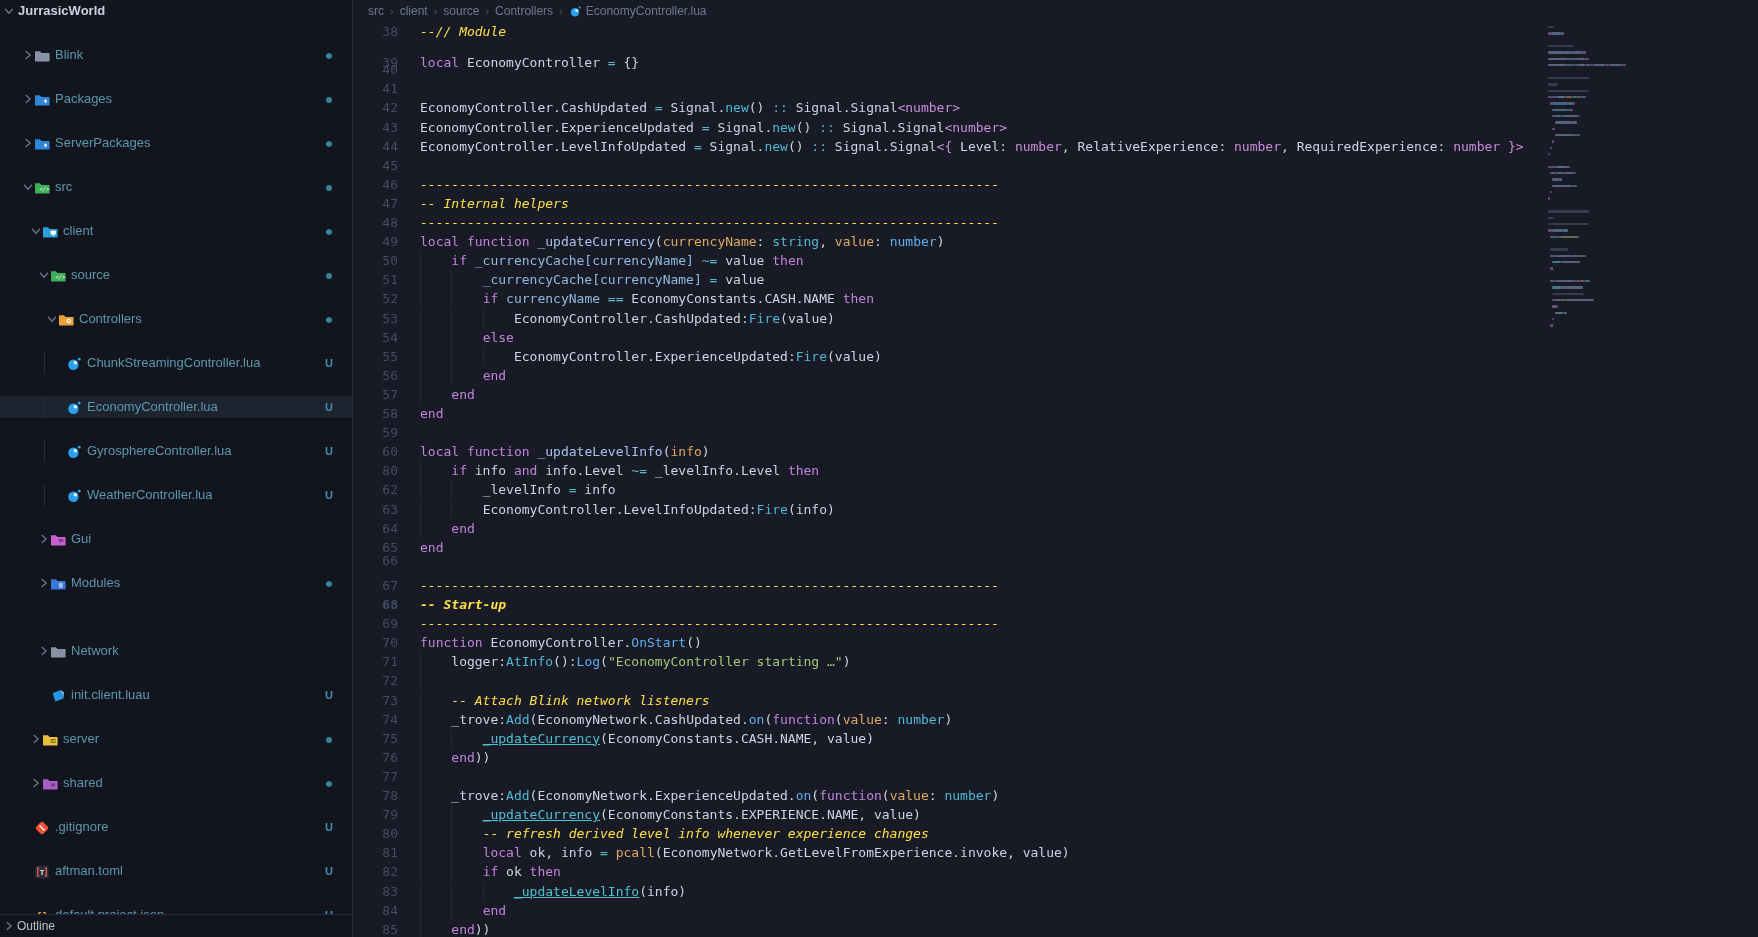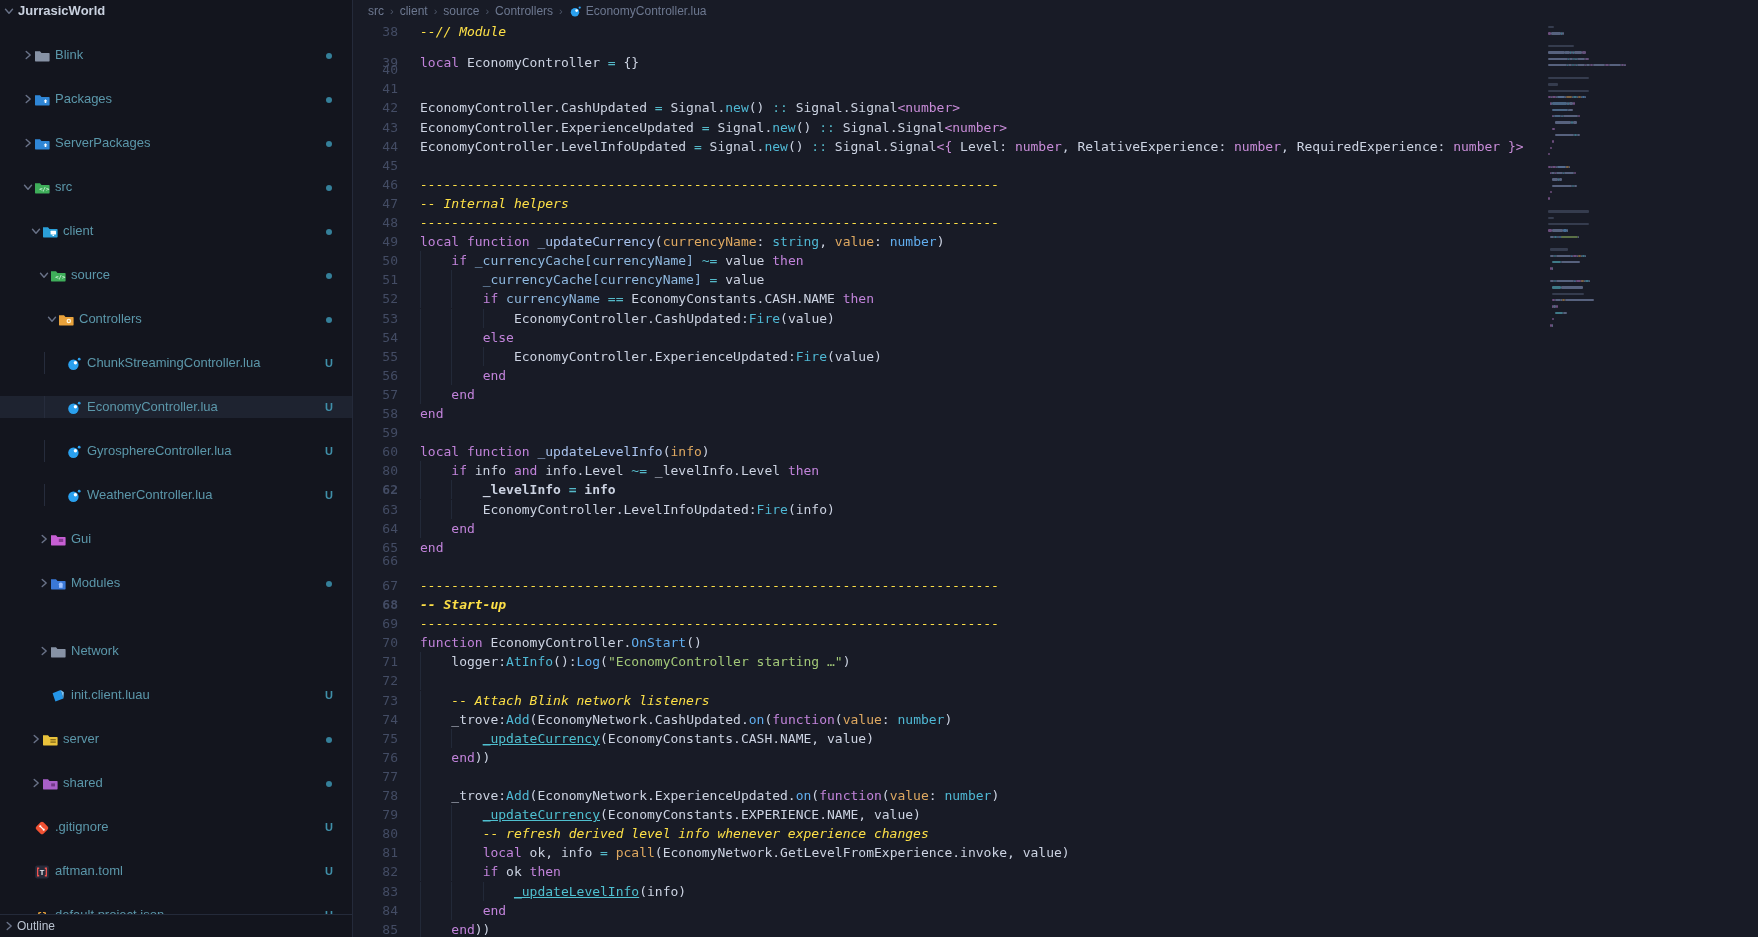--- a/index.html
+++ b/index.html
@@ -303,21 +303,21 @@
         <div class="cl" style="top: 267.4px;"><span class="num">52</span><span class="iguide" style="left:67px"></span><span class="iguide" style="left:98.32px"></span><span class="txt" style="left:129.64px"><span class="tk-k">if</span><span class="tk-t"> </span><span class="tk-vb">currencyName</span><span class="tk-t"> </span><span class="tk-o">==</span><span class="tk-t"> EconomyConstants.CASH.NAME </span><span class="tk-k">then</span></span></div>
         <div class="cl" style="top: 286.5px;"><span class="num">53</span><span class="iguide" style="left:67px"></span><span class="iguide" style="left:98.32px"></span><span class="iguide" style="left:129.64px"></span><span class="txt" style="left:160.96px"><span class="tk-t">EconomyController.CashUpdated:</span><span class="tk-cy">Fire</span><span class="tk-t">(value)</span></span></div>
         <div class="cl" style="top: 305.6px;"><span class="num">54</span><span class="iguide" style="left:67px"></span><span class="iguide" style="left:98.32px"></span><span class="txt" style="left:129.64px"><span class="tk-k">else</span></span></div>
         <div class="cl" style="top: 324.7px;"><span class="num">55</span><span class="iguide" style="left:67px"></span><span class="iguide" style="left:98.32px"></span><span class="iguide" style="left:129.64px"></span><span class="txt" style="left:160.96px"><span class="tk-t">EconomyController.ExperienceUpdated:</span><span class="tk-cy">Fire</span><span class="tk-t">(value)</span></span></div>
         <div class="cl" style="top: 343.8px;"><span class="num">56</span><span class="iguide" style="left:67px"></span><span class="iguide" style="left:98.32px"></span><span class="txt" style="left:129.64px"><span class="tk-k">end</span></span></div>
         <div class="cl" style="top: 362.9px;"><span class="num">57</span><span class="iguide" style="left:67px"></span><span class="txt" style="left:98.32px"><span class="tk-k">end</span></span></div>
         <div class="cl" style="top: 382px;"><span class="num">58</span><span class="txt" style="left:67px"><span class="tk-k">end</span></span></div>
         <div class="cl" style="top: 401.1px;"><span class="num">59</span></div>
         <div class="cl" style="top: 420.2px;"><span class="num">60</span><span class="txt" style="left:67px"><span class="tk-k">local</span><span class="tk-t"> </span><span class="tk-k">function</span><span class="tk-t"> </span><span class="tk-d">_updateLevelInfo</span><span class="tk-t">(</span><span class="tk-pa">info</span><span class="tk-t">)</span></span></div>
         <div class="cl" style="top: 439.3px;"><span class="num">80</span><span class="iguide" style="left:67px"></span><span class="txt" style="left:98.32px"><span class="tk-k">if</span><span class="tk-t"> info </span><span class="tk-k">and</span><span class="tk-t"> info.Level </span><span class="tk-o">~=</span><span class="tk-t"> _levelInfo.Level </span><span class="tk-k">then</span></span></div>
-        <div class="cl" style="top: 458.4px; font-weight: bold;"><span class="num">62</span><span class="iguide" style="left:67px"></span><span class="iguide" style="left:98.32px"></span><span class="txt" style="left:129.64px"><span class="tk-t">_levelInfo </span><span class="tk-o">=</span><span class="tk-t"> info</span></span></div>
+        <div class="cl" style="top: 458.4px;"><span class="num">62</span><span class="iguide" style="left:67px"></span><span class="iguide" style="left:98.32px"></span><span class="txt" style="left:129.64px"><span class="tk-t">_levelInfo </span><span class="tk-o">=</span><span class="tk-t"> info</span></span></div>
         <div class="cl" style="top: 477.5px;"><span class="num">63</span><span class="iguide" style="left:67px"></span><span class="iguide" style="left:98.32px"></span><span class="txt" style="left:129.64px"><span class="tk-t">EconomyController.LevelInfoUpdated:</span><span class="tk-cy">Fire</span><span class="tk-t">(info)</span></span></div>
         <div class="cl" style="top: 496.6px;"><span class="num">64</span><span class="iguide" style="left:67px"></span><span class="txt" style="left:98.32px"><span class="tk-k">end</span></span></div>
         <div class="cl" style="top: 515.7px;"><span class="num">65</span><span class="txt" style="left:67px"><span class="tk-k">end</span></span></div>
         <div class="cl" style="top: 529px;"><span class="num">66</span></div>
         <div class="cl" style="top: 553.9px;"><span class="num">67</span><span class="txt" style="left:67px"><span class="tk-c">--------------------------------------------------------------------------</span></span></div>
         <div class="cl" style="top: 573px; font-weight: bold;"><span class="num">68</span><span class="txt" style="left:67px"><span class="tk-c">-- Start-up</span></span></div>
         <div class="cl" style="top: 592.1px;"><span class="num">69</span><span class="txt" style="left:67px"><span class="tk-c">--------------------------------------------------------------------------</span></span></div>
         <div class="cl" style="top: 611.2px;"><span class="num">70</span><span class="txt" style="left:67px"><span class="tk-k">function</span><span class="tk-t"> EconomyController.</span><span class="tk-bl">OnStart</span><span class="tk-t">()</span></span></div>
         <div class="cl" style="top: 630.3px;"><span class="num">71</span><span class="iguide" style="left:67px"></span><span class="txt" style="left:98.32px"><span class="tk-t">logger:</span><span class="tk-cy">AtInfo</span><span class="tk-t">():</span><span class="tk-bl">Log</span><span class="tk-t">(</span><span class="tk-s">"EconomyController starting …"</span><span class="tk-t">)</span></span></div>
         <div class="cl" style="top: 649.4px;"><span class="num">72</span><span class="iguide" style="left:67px"></span></div>

